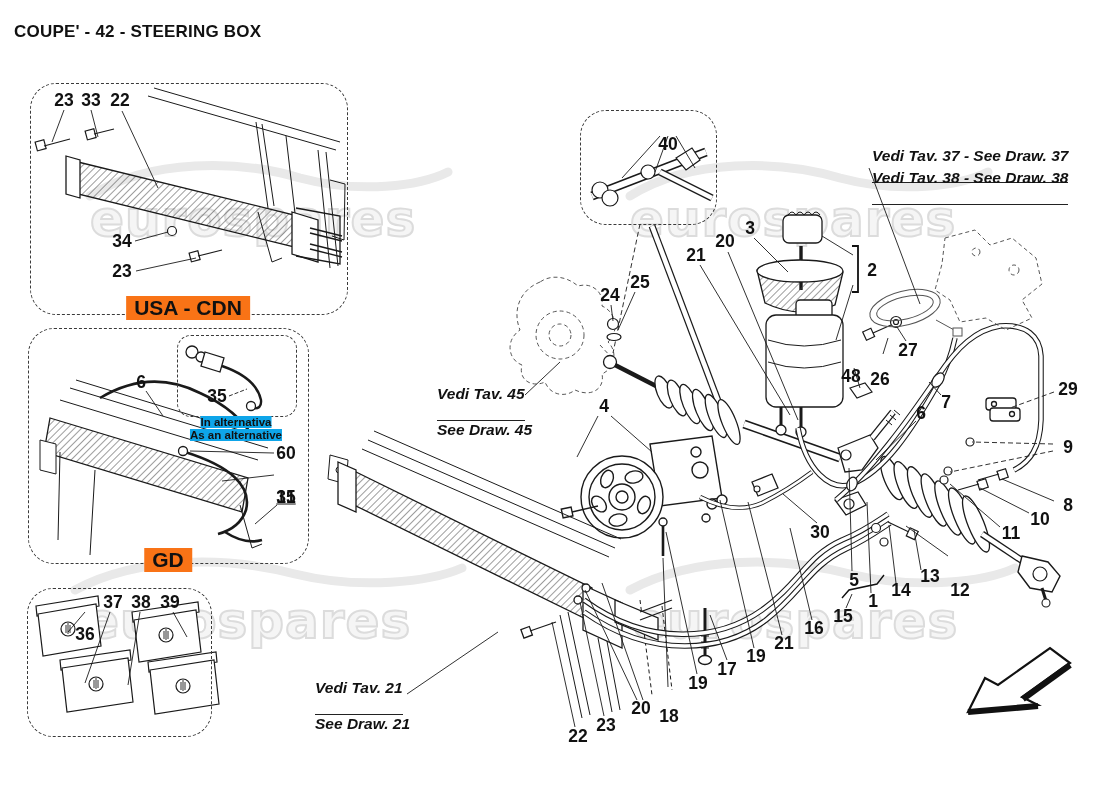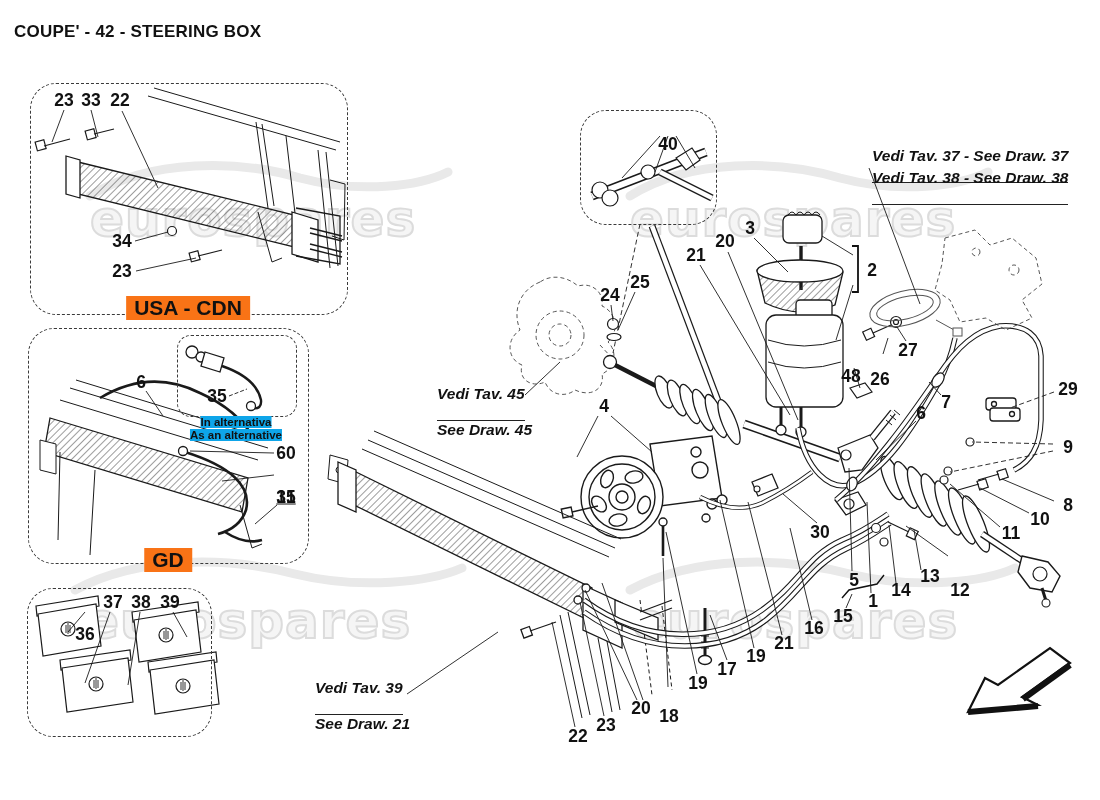--- a/index.html
+++ b/index.html
@@ -393,21 +393,21 @@
 
 <div class="page-title">COUPE' - 42 - STEERING BOX</div>
 <div class="inset-label" style="left:188px;top:296px">USA - CDN</div>
 <div class="inset-label" style="left:168px;top:548px">GD</div>
 <div class="note" style="left:236px;top:416px">In alternativa</div>
 <div class="note" style="left:236px;top:429px">As an alternative</div>
 
 <div class="ref" style="left:872px;top:147px"><span class="u">Vedi Tav. 37 - See Draw. 37</span></div>
 <div class="ref" style="left:872px;top:169px"><span class="u">Vedi Tav. 38 - See Draw. 38</span></div>
 <div class="ref" style="left:437px;top:385px"><span class="u">Vedi Tav. 45</span><br><span>See Draw. 45</span></div>
-<div class="ref" style="left:315px;top:679px"><span class="u">Vedi Tav. 39</span><br><span>See Draw. 21</span></div>
+<div class="ref" style="left:315px;top:679px"><span class="u">Vedi Tav. 21</span><br><span>See Draw. 21</span></div>
 
 <div id="callout-layer">
     <span class="callout" style="left: 64px; top: 100px;">23</span>
     <span class="callout" style="left: 91px; top: 100px;">33</span>
     <span class="callout" style="left: 120px; top: 100px;">22</span>
     <span class="callout" style="left: 122px; top: 241px;">34</span>
     <span class="callout" style="left: 122px; top: 271px;">23</span>
     <span class="callout" style="left: 141px; top: 382px;">6</span>
     <span class="callout" style="left: 217px; top: 396px;">35</span>
     <span class="callout" style="left: 286px; top: 453px;">60</span>

